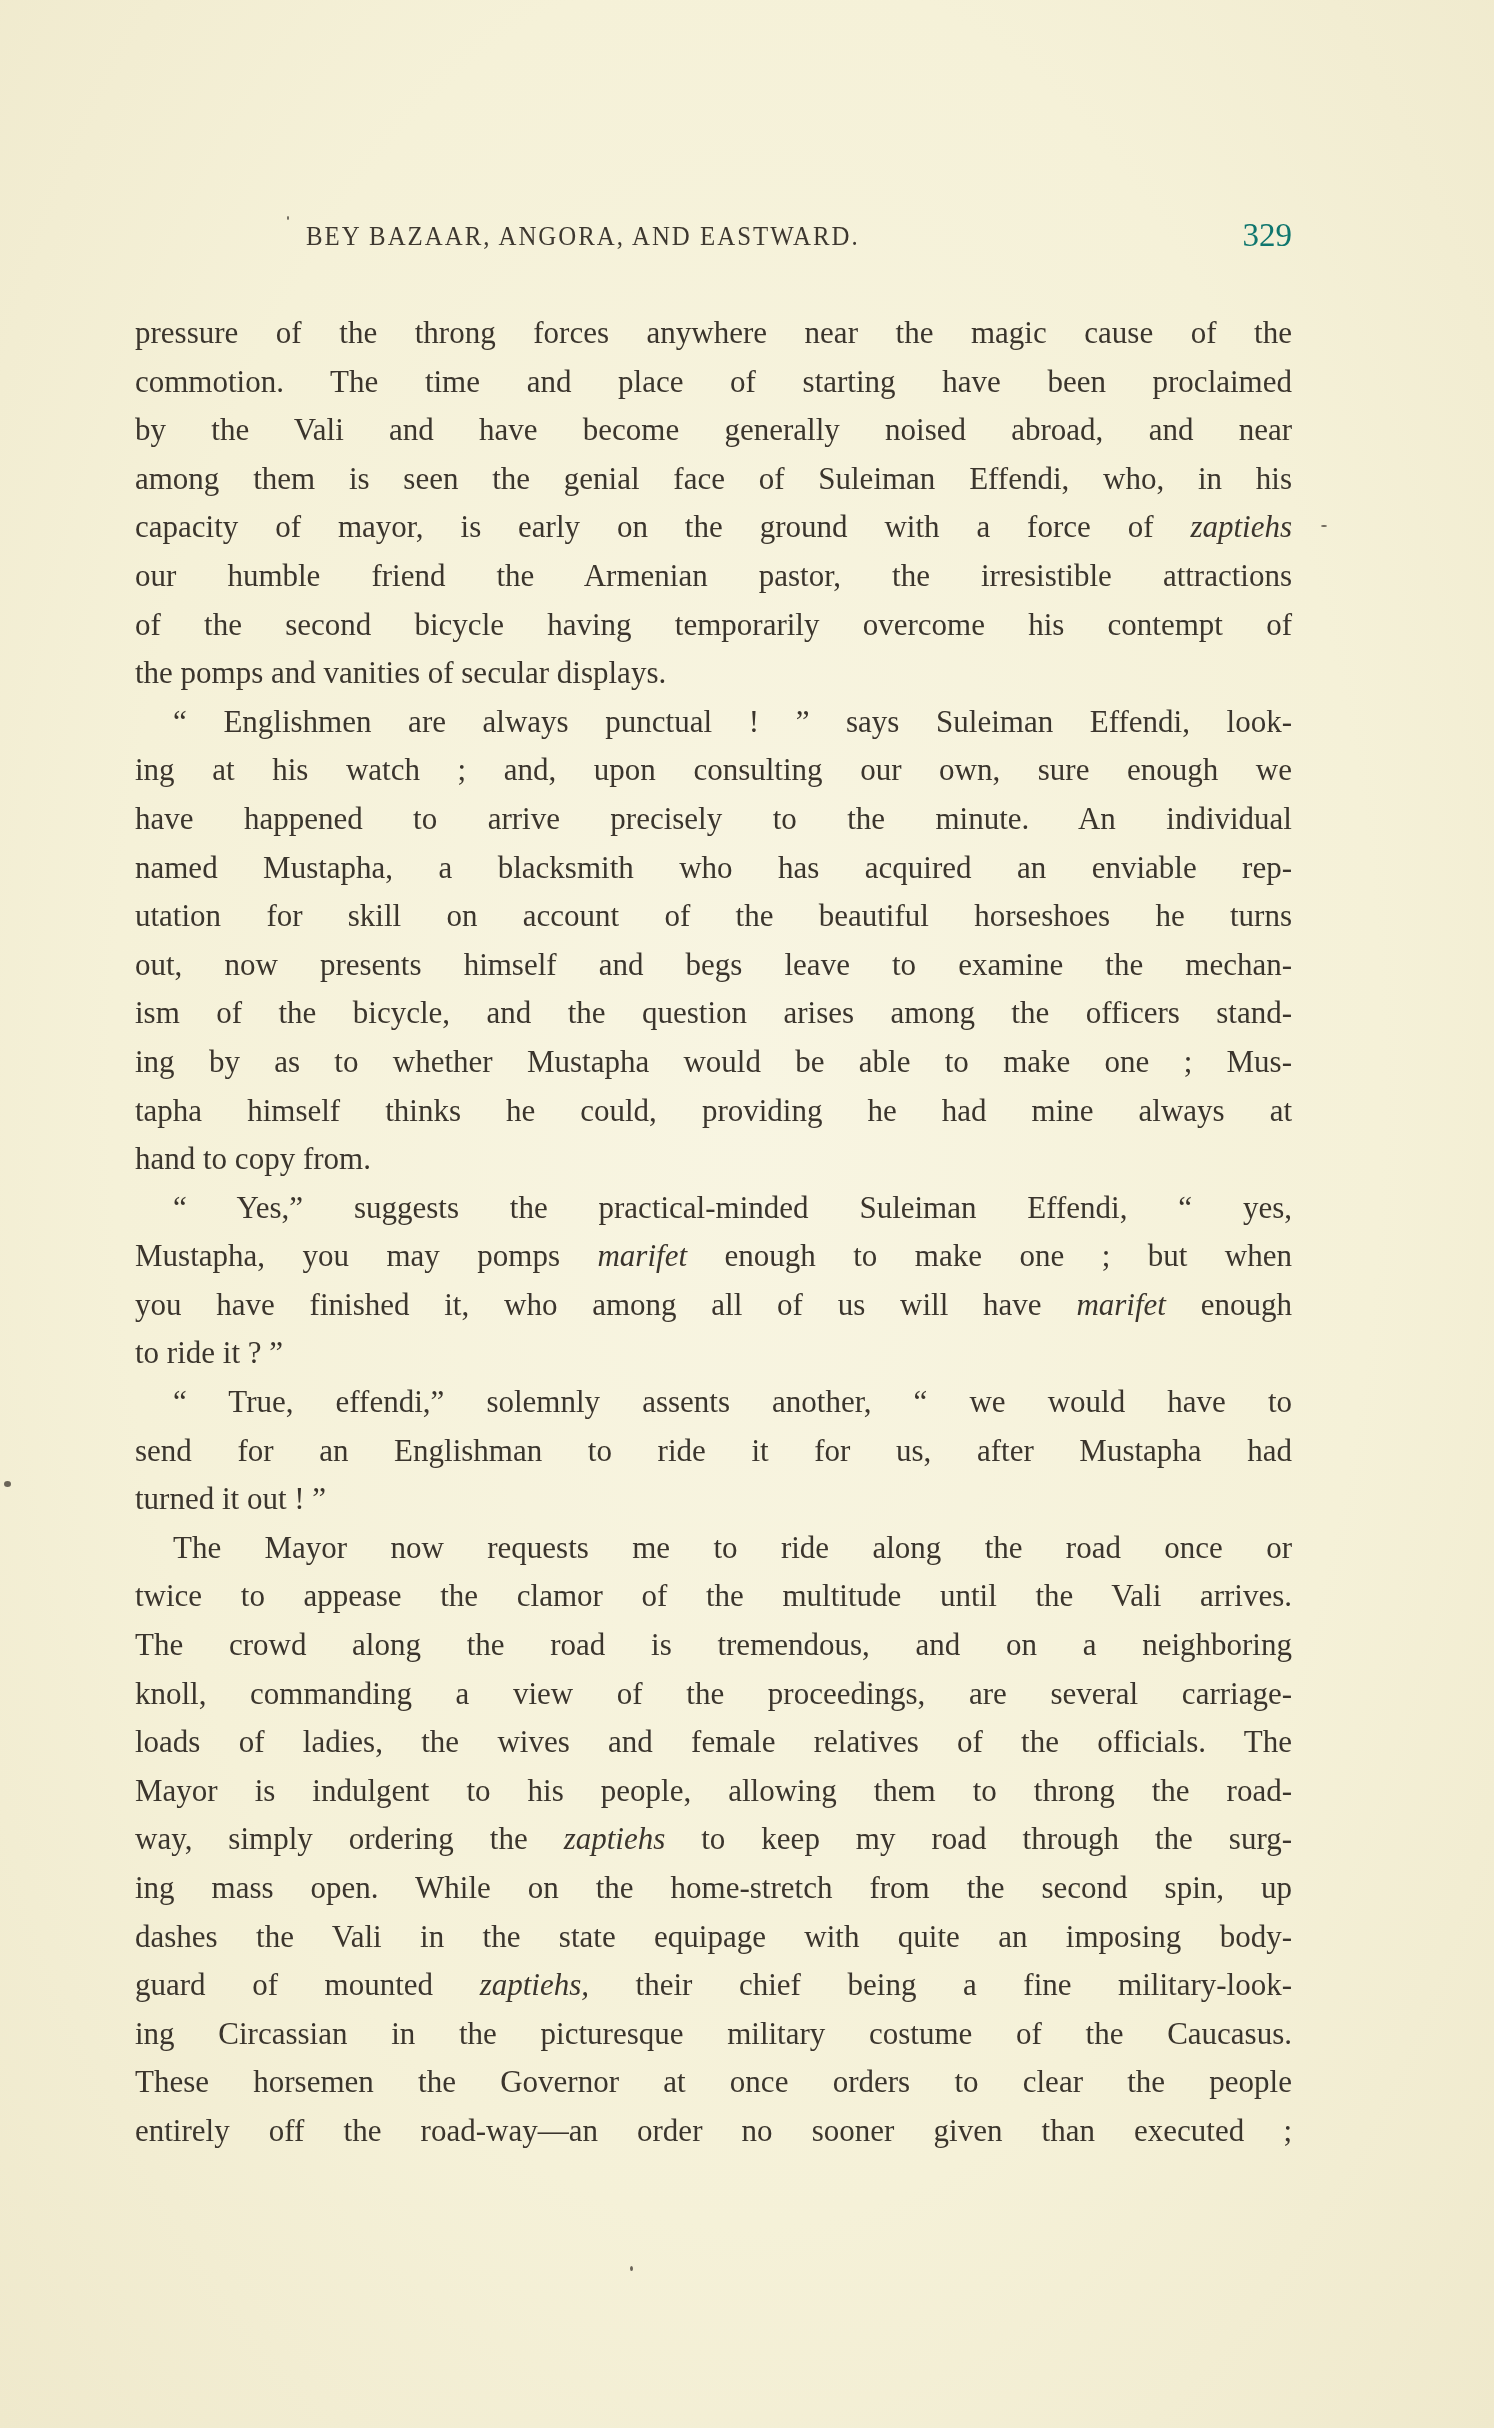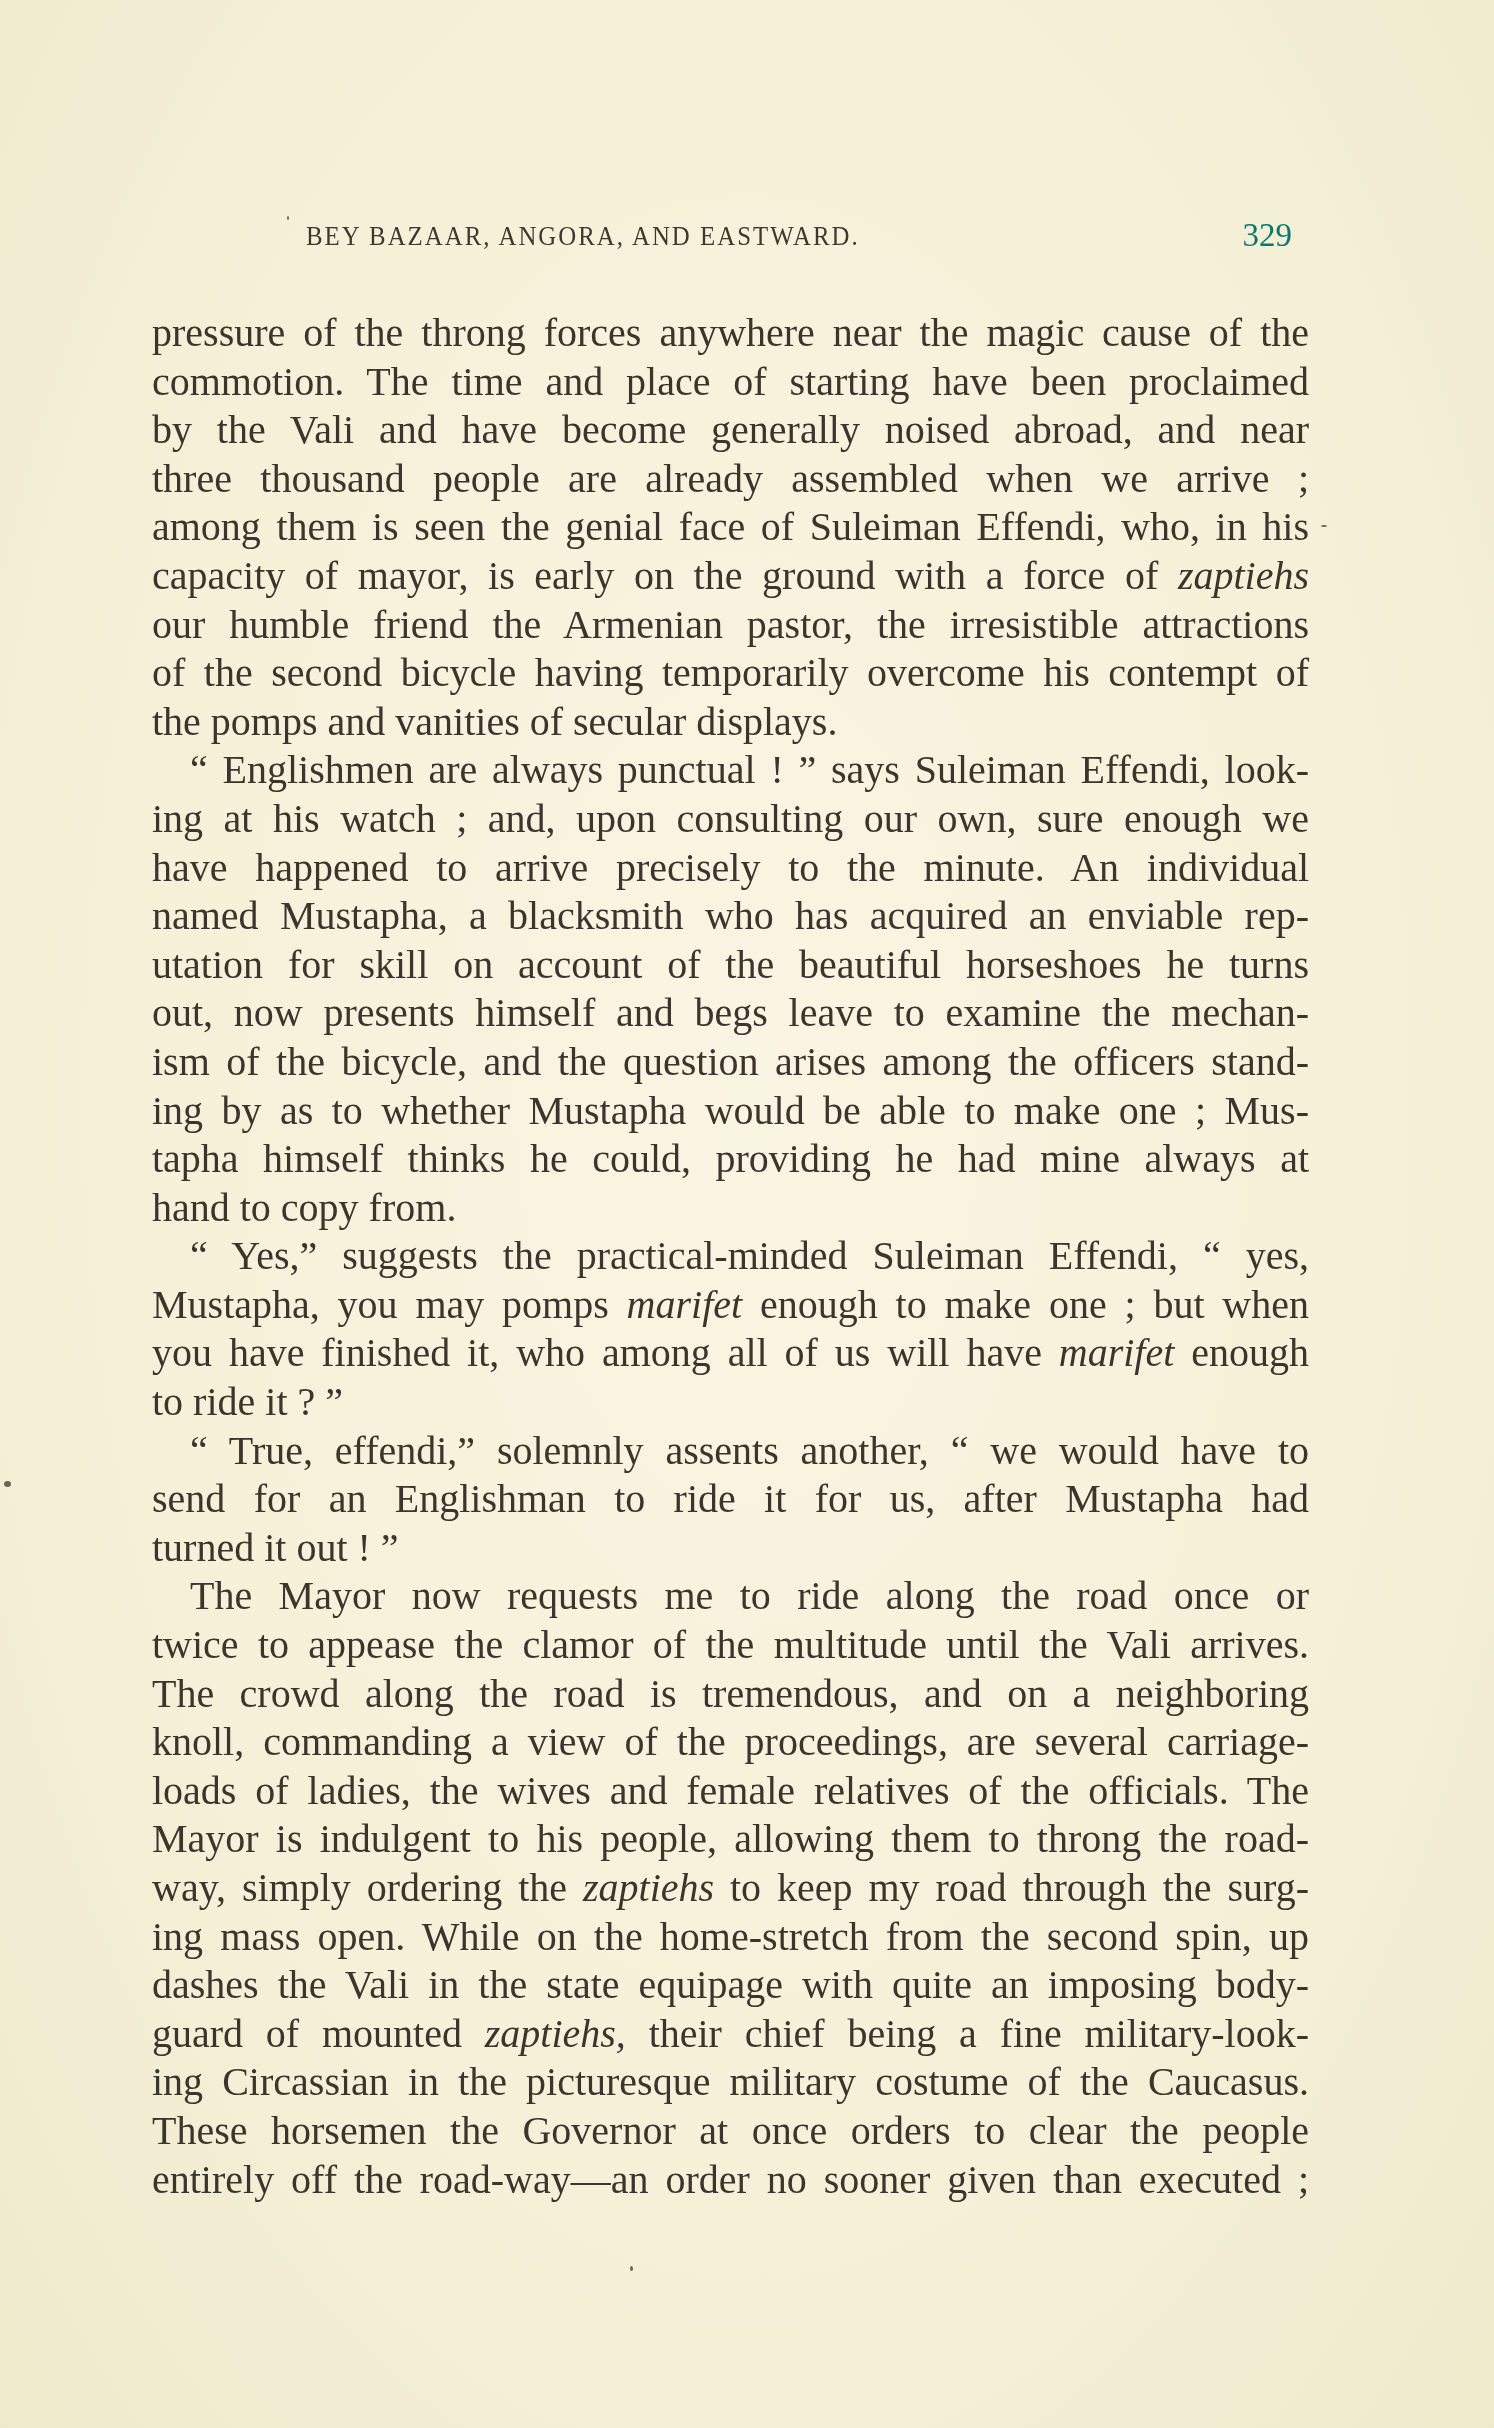--- a/index.html
+++ b/index.html
@@ -19,22 +19,22 @@
     position: absolute; left: 0; top: 0;
     font-size: 27px; letter-spacing: 2.2px;
     transform: scaleX(0.92); transform-origin: left top;
     white-space: nowrap; color: #3e3830;
   }
   .page-number {
     position: absolute; right: 0; top: -4px;
     font-size: 33px; color: #0f766e;
   }
   .body-text {
-    position: absolute; left: 152px; top: 268px; width: 1157px;
-    font-size: 40px; line-height: 48.6px; font-family: Liberation Serif, serif;
+    position: absolute; left: 135px; top: 268px; width: 1157px;
+    font-size: 31px; line-height: 48.6px; font-family: Liberation Serif, serif;
   }
   .line {
     display: block; height: 48.6px; white-space: nowrap; overflow: visible;
     text-align: justify; text-align-last: justify;
     white-space: normal;
   }
   .line.last { text-align-last: left; }
   .line.indent { padding-left: 38px; }
   .line em { font-style: italic; }
   .speck { position: absolute; background: #6a6458; border-radius: 50%; }
@@ -46,21 +46,20 @@
 
   <div class="running-head">
     <span class="running-title">BEY BAZAAR, ANGORA, AND EASTWARD.</span>
     <span class="page-number">329</span>
   </div>
 
   <div class="body-text" id="body-text">
       <div class="line"><span>pressure of the throng forces anywhere near the magic cause of the</span></div>
       <div class="line"><span>commotion.  The time and place of starting have been proclaimed</span></div>
       <div class="line"><span>by the Vali and have become generally noised abroad, and near</span></div>
-      <div class="line"><span>three thousand people are already assembled when we arrive ;</span></div>
       <div class="line"><span>among them is seen the genial face of Suleiman Effendi, who, in his</span></div>
       <div class="line"><span>capacity of mayor, is early on the ground with a force of </span><em>zaptiehs</em></div>
       <div class="line"><span>our humble friend the Armenian pastor, the irresistible attractions</span></div>
       <div class="line"><span>of the second bicycle having temporarily overcome his contempt of</span></div>
       <div class="line last"><span>the pomps and vanities of secular displays.</span></div>
       <div class="line indent"><span>“ Englishmen are always punctual ! ” says Suleiman Effendi, look-</span></div>
       <div class="line"><span>ing at his watch ; and, upon consulting our own, sure enough we</span></div>
       <div class="line"><span>have happened to arrive precisely to the minute.  An individual</span></div>
       <div class="line"><span>named Mustapha, a blacksmith who has acquired an enviable rep-</span></div>
       <div class="line"><span>utation for skill on account of the beautiful horseshoes he turns</span></div>

